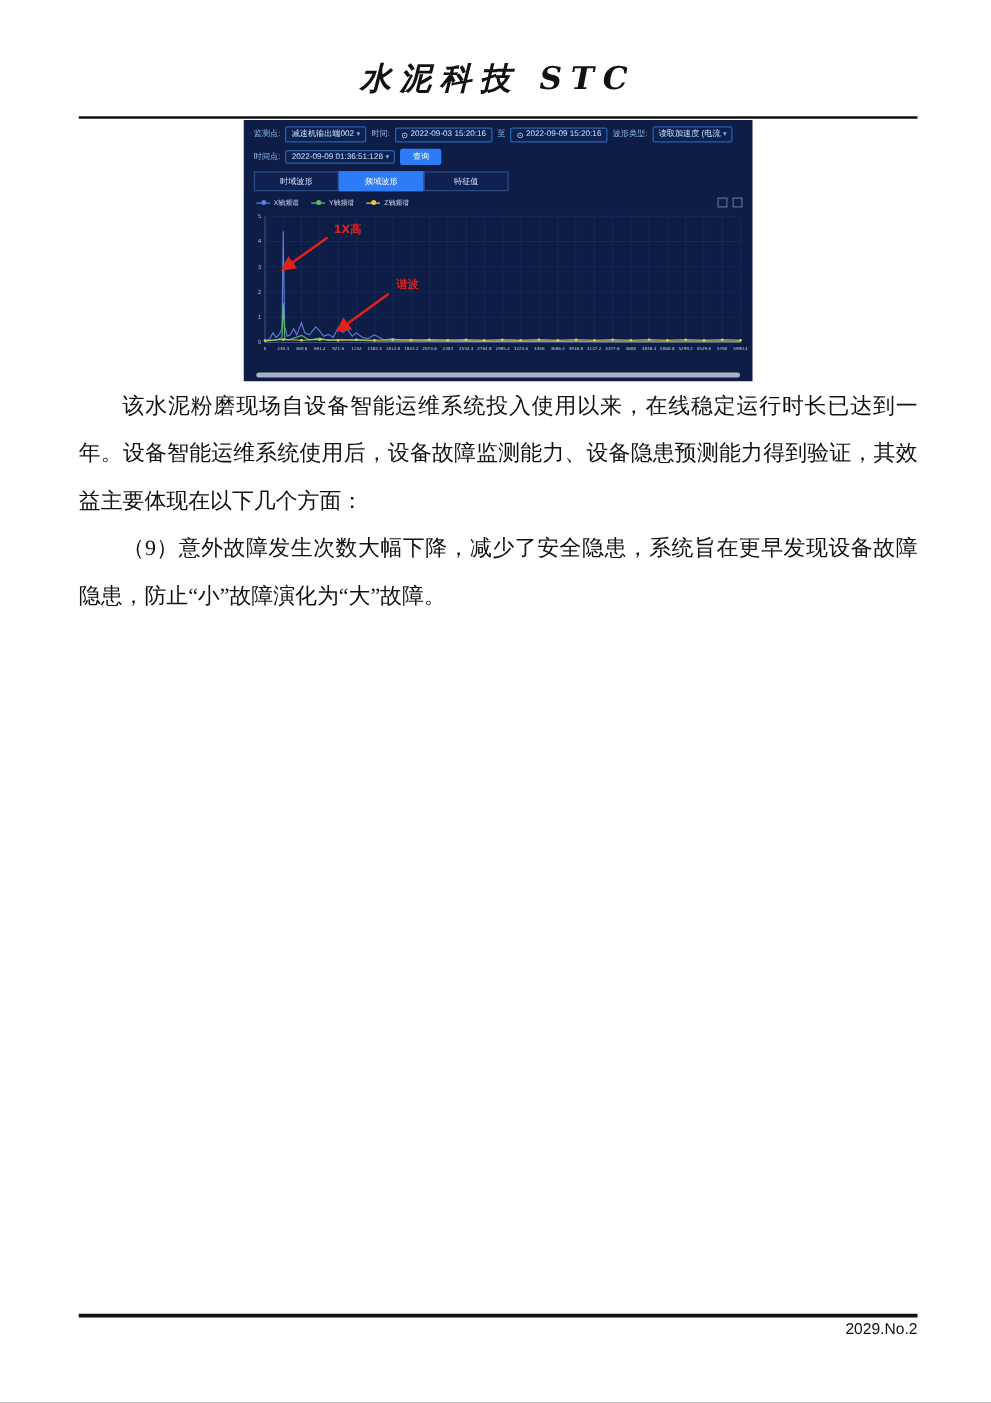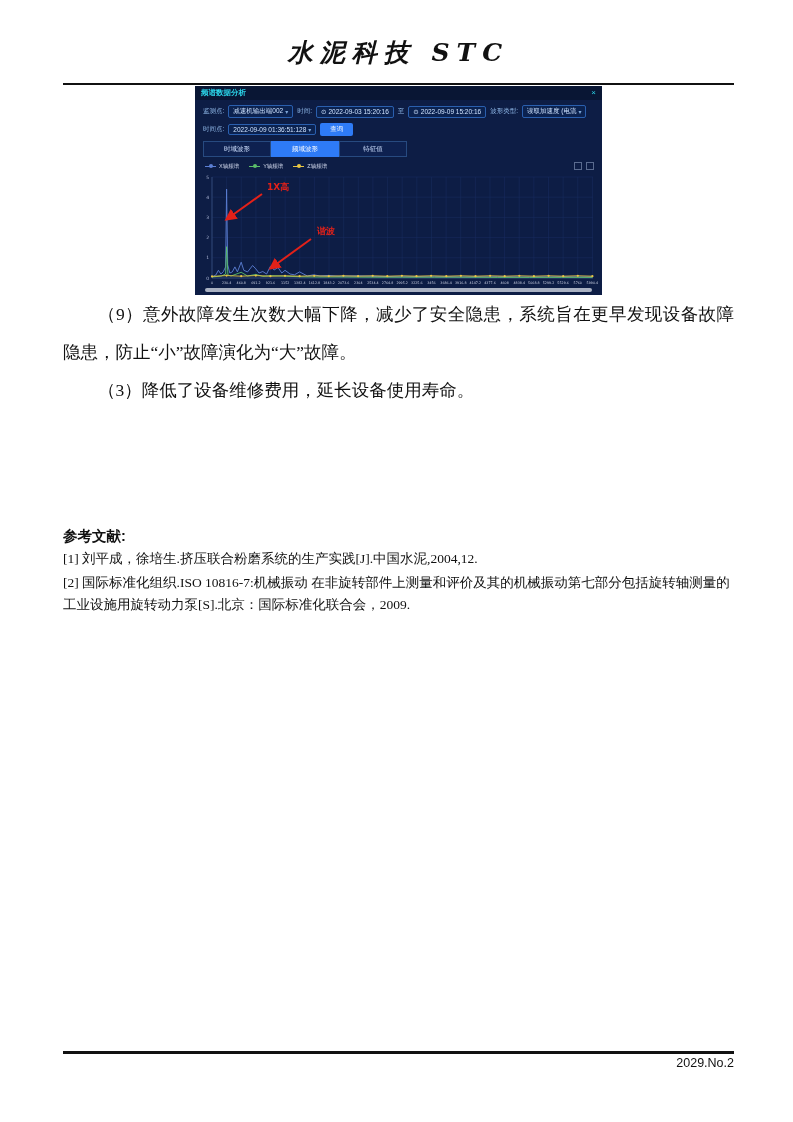--- a/index.html
+++ b/index.html
@@ -1,18 +1,18 @@
 <!DOCTYPE html>
 <html><head>
 <meta charset="utf-8">
 <style>
   html,body{margin:0;padding:0;background:#888;}
   .page{position:relative;width:793px;height:1122px;margin:0 auto;background:#ffffff;
         font-family:"Liberation Serif","DejaVu Serif",serif;color:#111;overflow:hidden;}
-  .content{position:absolute;left:63px;top:0;width:671px;}
+  .content{position:absolute;left:63px;top:10px;width:671px;}
 
   
   .jtitle{margin-top:36px;text-align:center;font-family:"DejaVu Serif",serif;
           font-style:italic;font-weight:bold;font-size:25px;letter-spacing:7px;}
   .jrule{height:2px;background:#111;margin-top:14px;}
 
   
   .shot{position:relative;width:407px;height:209px;margin:1px auto 0 auto;background:#0d1d45;
         font-family:"Liberation Sans","DejaVu Sans",sans-serif;}
   .shot-head{display:flex;justify-content:space-between;align-items:center;height:14px;
@@ -65,24 +65,20 @@
 </head>
 <body>
 
 <div class="page">
   <div class="content">
 
     <div class="jtitle">水泥科技 STC</div>
     <div class="jrule"></div>
 
     <div class="shot">
-      <div class="shot-head">
-        <span class="shot-title">频谱数据分析</span>
-        <span class="shot-close">×</span>
-      </div>
 
       <div class="ctl">
         <span class="lab">监测点:</span>
         <span class="box">
           <span>减速机输出端002</span>
           <span class="caret">▾</span>
         </span>
         <span class="lab">时间:</span>
         <span class="box">
           <span>⊙</span>
@@ -259,28 +255,23 @@
               <line class="anno-line" x1="112" y1="67" x2="72" y2="96" marker-end="url(#arrow)"></line>
             </g>
         </svg>
       </div>
 
       <div class="hscroll"></div>
     </div>
 
 
 
+    <p class="para">该水泥粉磨现场自设备智能运维系统投入使用以来，在线稳定运行时长已达到一年。设备智能运维系统使用后，设备故障监测能力、设备隐患预测能力得到验证，其效益主要体现在以下几个方面：</p>
     <p class="para">（9）意外故障发生次数大幅下降，减少了安全隐患，系统旨在更早发现设备故障隐患，防止“小”故障演化为“大”故障。</p>
-    <p class="para">（3）降低了设备维修费用，延长设备使用寿命。</p>
-
-    <div class="refs">
-      <div class="refs-head">参考文献:</div>
-      <div class="ref">[1] 刘平成，徐培生.挤压联合粉磨系统的生产实践[J].中国水泥,2004,12.</div>
-      <div class="ref">[2] 国际标准化组织.ISO 10816-7:机械振动 在非旋转部件上测量和评价及其的机械振动第七部分包括旋转轴测量的工业设施用旋转动力泵[S].北京：国际标准化联合会，2009.</div>
-    </div>
+
 
   </div>
 
   <div class="footer-rule"></div>
   <div class="footer-row">
     <span class="issue">2029.No.2</span>
   </div>
 </div>
 
 </body></html>

